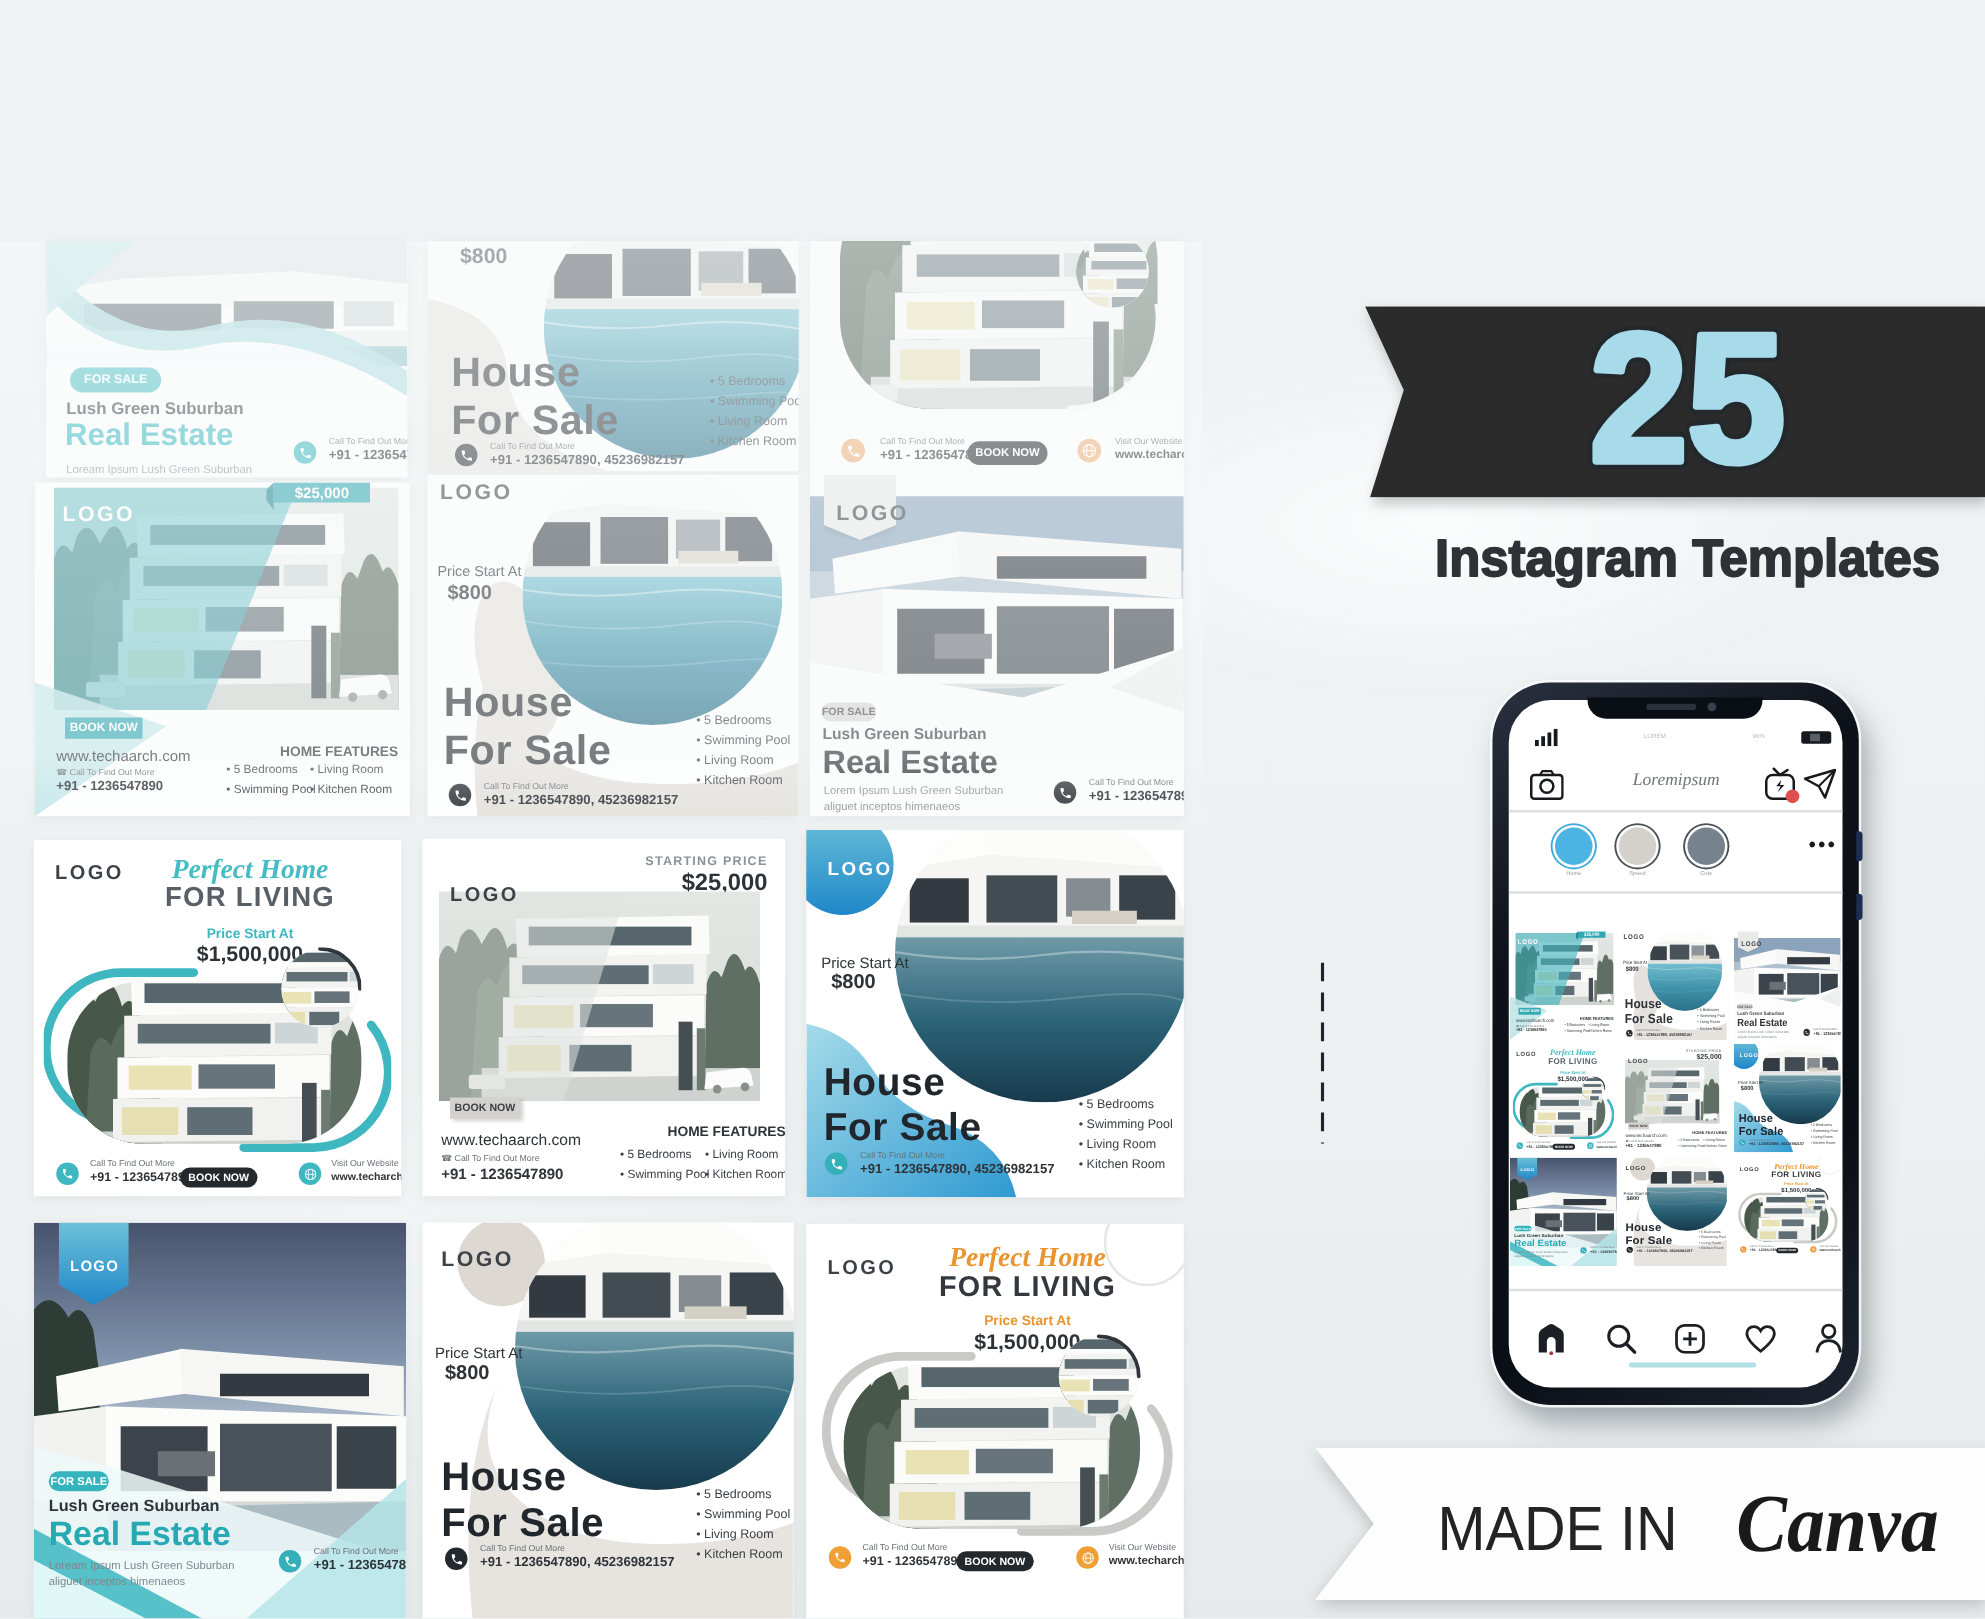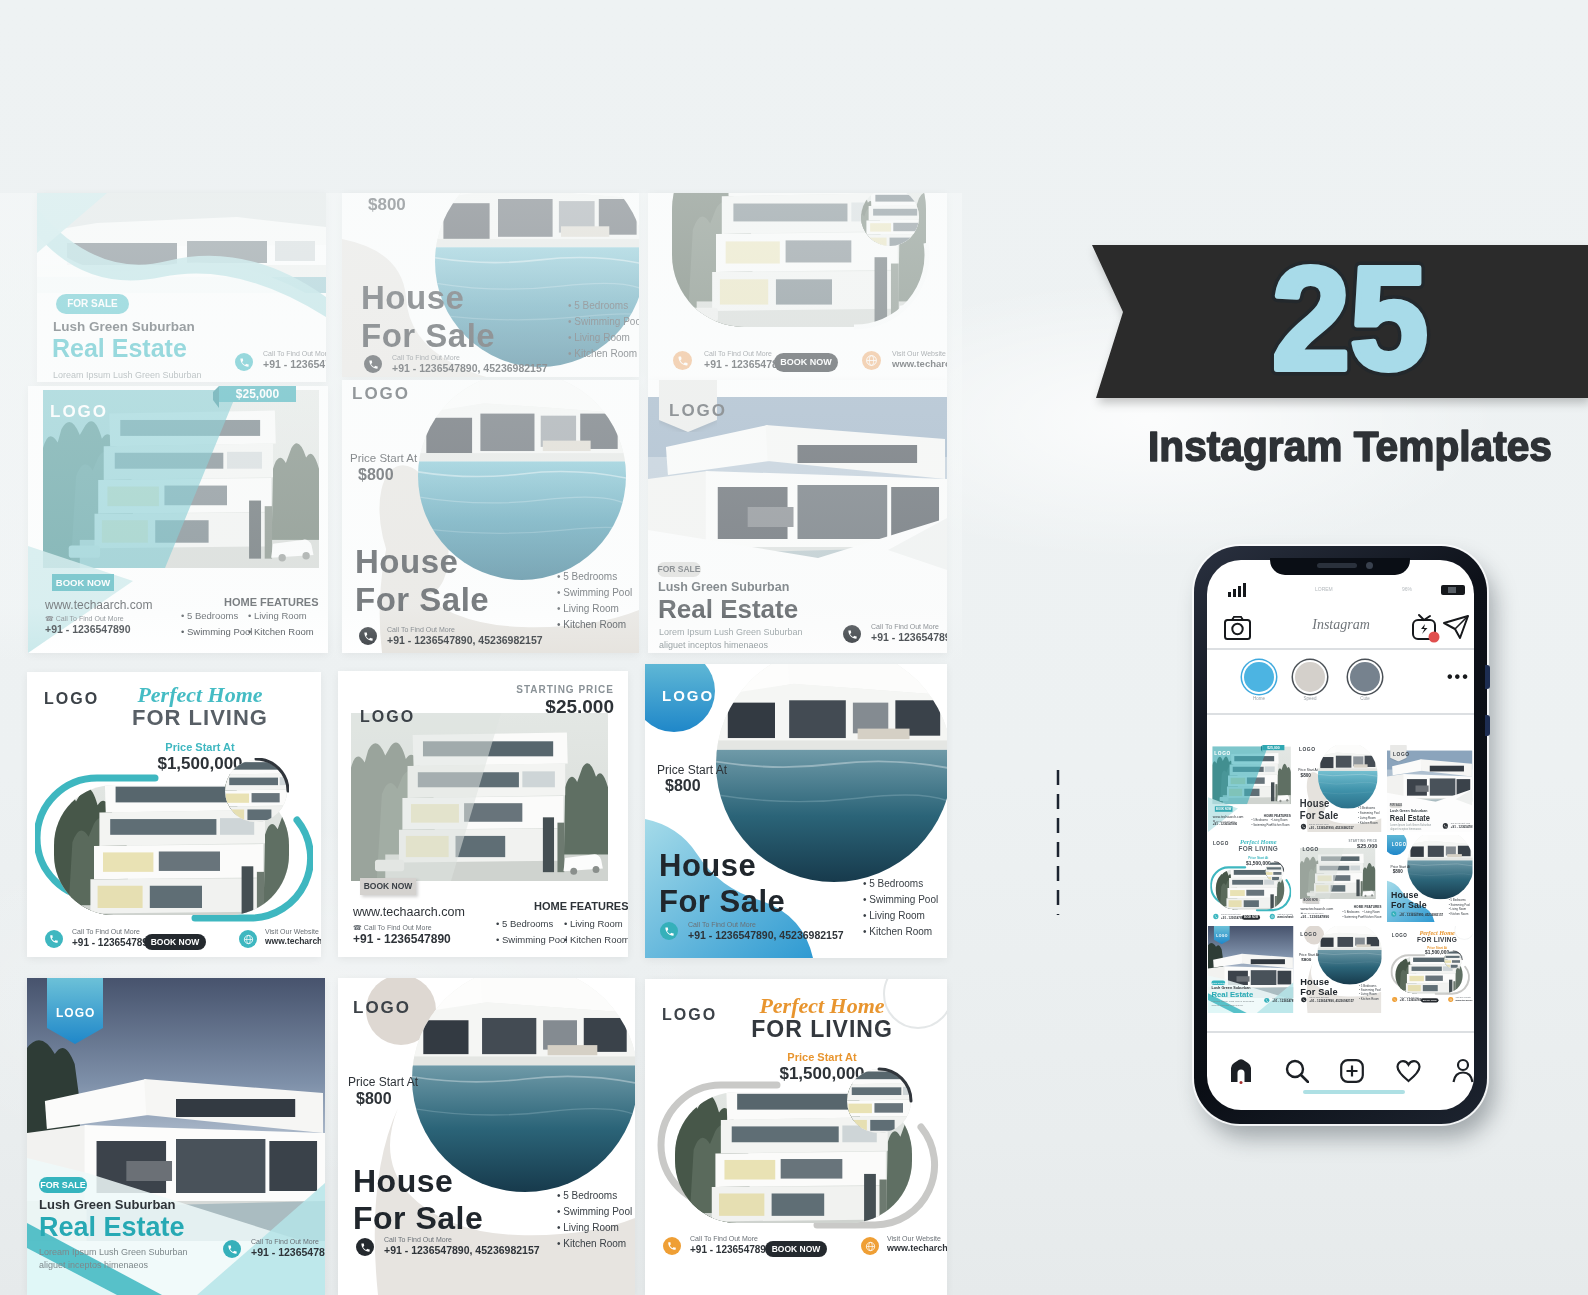--- a/index.html
+++ b/index.html
@@ -701,21 +701,21 @@
 
       <div class="abs" style="left:234px;top:25px;width:24px;height:10px;border-radius:2px;background:#15181c;"></div>
       <div class="abs" style="left:241px;top:27px;width:8px;height:6px;background:#585f66;"></div>
 
       <svg class="abs" style="left:17px;top:56px;" width="27" height="24" viewBox="0 0 27 24">
         <rect x="1" y="4" width="25" height="19" rx="2.5" fill="none" stroke="#17191c" stroke-width="2"></rect>
         <path d="M8 4 L10 0.8 L17 0.8 L19 4" fill="none" stroke="#17191c" stroke-width="1.8"></path>
         <circle cx="13.5" cy="13" r="5.2" fill="none" stroke="#17191c" stroke-width="2"></circle>
       </svg>
 
-      <div class="abs" style="left:74px;top:57px;width:120px;text-align:center;font-family:'Liberation Serif',serif;font-style:italic;font-size:14px;color:#70757a;">Instagram</div>
+      <div class="abs" style="left:74px;top:57px;width:120px;text-align:center;font-family:'Liberation Serif',serif;font-style:italic;font-size:14px;color:#70757a;">Loremipsum</div>
 
       <svg class="abs" style="left:203px;top:53px;" width="30" height="30" viewBox="0 0 30 30">
         <rect x="3" y="7" width="22" height="19" rx="5" fill="none" stroke="#17191c" stroke-width="2"></rect>
         <path d="M9 2 L14 7 L20 3" fill="none" stroke="#17191c" stroke-width="2" stroke-linecap="round"></path>
         <path d="M15 11 l-4 5 h3.5 l-2.5 5 5.5 -6 h-3.5 z" fill="#17191c"></path>
         <circle cx="24" cy="24" r="5.5" fill="#e04f4f"></circle>
       </svg>
 
       <svg class="abs" style="left:236px;top:55px;" width="26" height="25" viewBox="0 0 26 25">
         <path d="M1 8 L25 1 L17 23 L12 14 Z" fill="none" stroke="#17191c" stroke-width="2" stroke-linejoin="round"></path>
@@ -1215,13 +1215,22 @@
             </svg>
           </div>
     <div class="ct" style="left:242px;top:255px;">
             <div class="s">Visit Our Website</div>
             <div class="n" style="font-size:9px;">www.techarch.com</div>
           </div>
   </div>
     </div>
   </div>
 
+  <div class="abs" style="left:1052px;top:1158px;width:536px;height:122px;filter:drop-shadow(0 4px 6px rgba(0,0,0,.18));">
+    <div style="position:absolute;left:0;top:0;width:536px;height:122px;background:#fdfdfe;
+      clip-path:polygon(0 0,536px 0,536px 122px,0 122px,47px 61px);"></div>
+
+    <svg style="position:absolute;left:0;top:0;" width="536" height="122">
+      <text x="98" y="82" font-size="50" fill="#242424" textLength="192" lengthAdjust="spacingAndGlyphs" font-family="Liberation Sans">MADE IN</text>
+      <text x="337" y="83" font-size="66" font-weight="bold" font-style="italic" fill="#1a1a1a" textLength="162" lengthAdjust="spacingAndGlyphs" font-family="Liberation Serif">Canva</text>
+    </svg>
+  </div>
 </div>
 
 </body></html>

